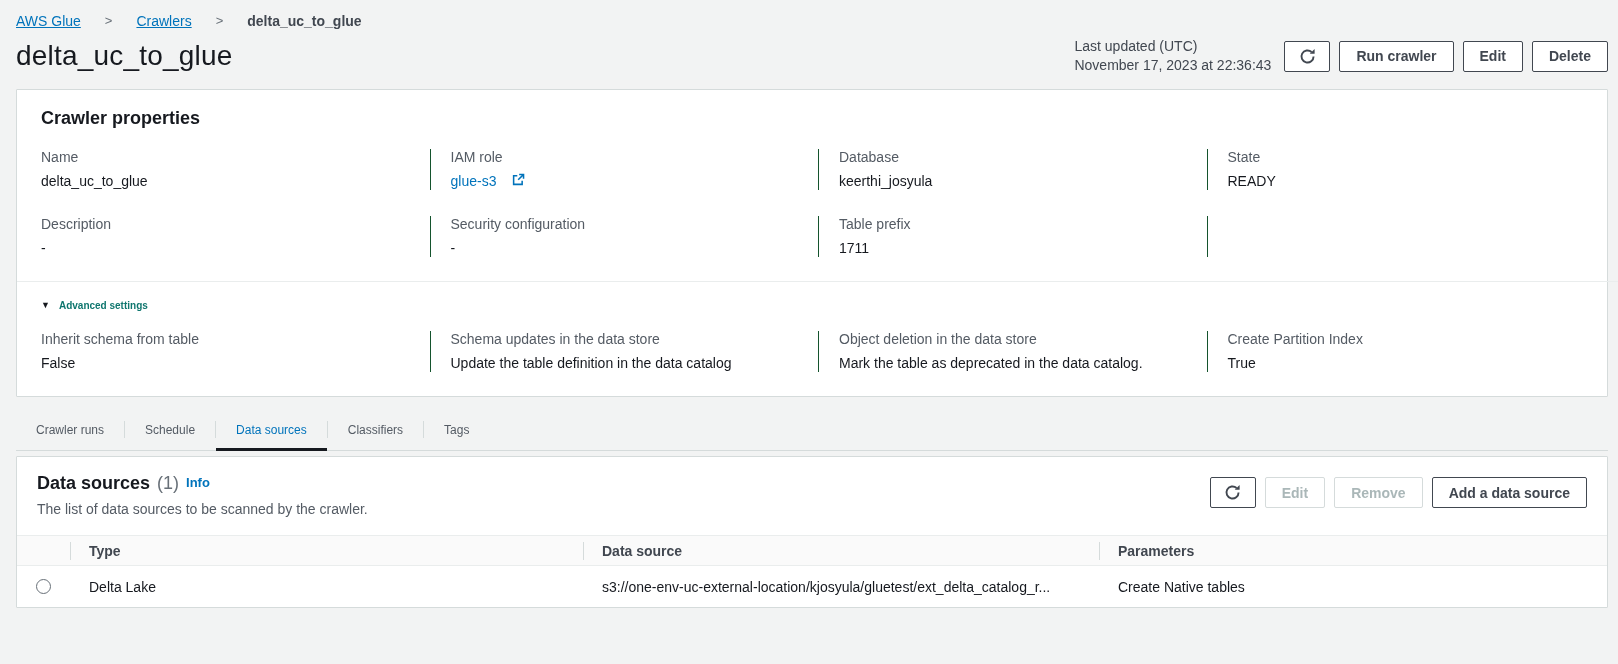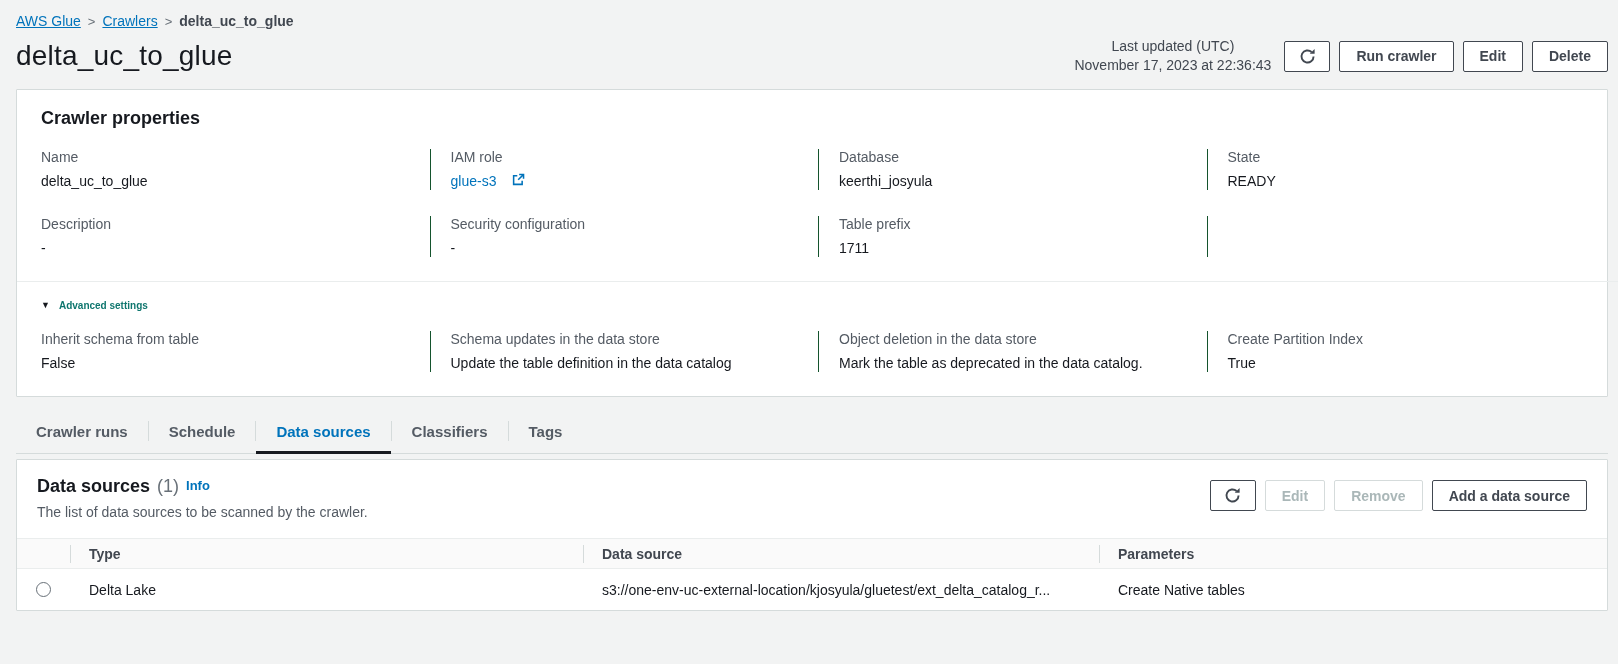--- a/index.html
+++ b/index.html
@@ -6,30 +6,30 @@
   html,body { margin:0; padding:0; }
   body {
     width:1618px; height:664px; overflow:hidden;
     background:#f2f3f3;
     font-family:"Liberation Sans", sans-serif;
     font-size:14px; color:#16191f;
   }
   .page { padding:0 10px 0 16px; }
 
   
-  .breadcrumb { padding-top:13px; font-size:14px; display:flex; align-items:center; gap:7px; }
+  .breadcrumb { padding-top:13px; font-size:14px; display:flex; gap:24px; }
   .breadcrumb a { color:#0073bb; text-decoration:underline; cursor:pointer; }
   .crumb-sep { color:#687078; font-size:13px; }
   .crumb-current { color:#414750; font-weight:700; }
 
   
   .title-row { display:flex; justify-content:space-between; align-items:center; margin-top:8px; }
   h1.page-title { margin:0; font-size:28px; font-weight:400; color:#16191f; letter-spacing:0.2px; }
   .title-actions { display:flex; align-items:center; gap:9px; }
-  .updated { text-align:center; color:#414750; font-size:14px; line-height:19px; margin-right:4px; }
+  .updated { text-align:left; color:#414750; font-size:14px; line-height:19px; margin-right:4px; }
 
   .btn {
     display:inline-flex; align-items:center; justify-content:center;
     height:31px; padding:0 16px; background:#fff;
     border:1px solid #414750; border-radius:2px;
     font-family:"Liberation Sans",sans-serif; font-size:14px; font-weight:700; color:#414750;
     cursor:pointer; white-space:nowrap;
   }
   .btn.disabled { color:#aab7b8; border-color:#d5dbdb; cursor:default; }
   .icon-btn { width:46px; padding:0; }
@@ -49,22 +49,22 @@
 
   .panel-divider { border:none; border-top:1px solid #eaeded; margin:24px -24px 18px -24px; }
 
   .adv-header { display:flex; align-items:center; gap:9px; cursor:pointer; }
   .caret { font-size:9px; color:#16191f; transform:translateY(-1px); }
   .adv-title { font-size:10px; font-weight:700; color:#0f766e; }
   .adv-grid { }
 
   
   .tabs { display:flex; align-items:stretch; margin-top:16px; border-bottom:1px solid #d5dbdb; }
-  .tab { padding:10px 20px 11px 20px; font-weight:700; color:#545b64; cursor:pointer;
-         border-bottom:3px solid transparent; margin-bottom:-1px; font-size:15px;text-align:right; }
+  .tab { padding:10px 20px 11px 20px; font-weight:400; color:#545b64; cursor:pointer;
+         border-bottom:3px solid transparent; margin-bottom:-1px; font-size:12px;text-align:right; }
   .tab.active { color:#0073bb; border-bottom-color:#16191f; }
   .tab-sep { width:1px; background:#d5dbdb; margin:8px 0 12px 0; }
 
   
   .panel-sources { margin-top:5px; }
   .src-header { display:flex; justify-content:space-between; align-items:flex-start; padding:16px 20px 10px 20px; }
   .src-heading { display:flex; align-items:baseline; gap:7px; }
   .src-count { font-size:18px; font-weight:400; color:#687078; }
   .info-link { font-size:13px; font-weight:700; color:#0073bb; text-decoration:none; cursor:pointer; position:relative; top:-2px; }
   .src-desc { color:#545b64; margin-top:7px; }

